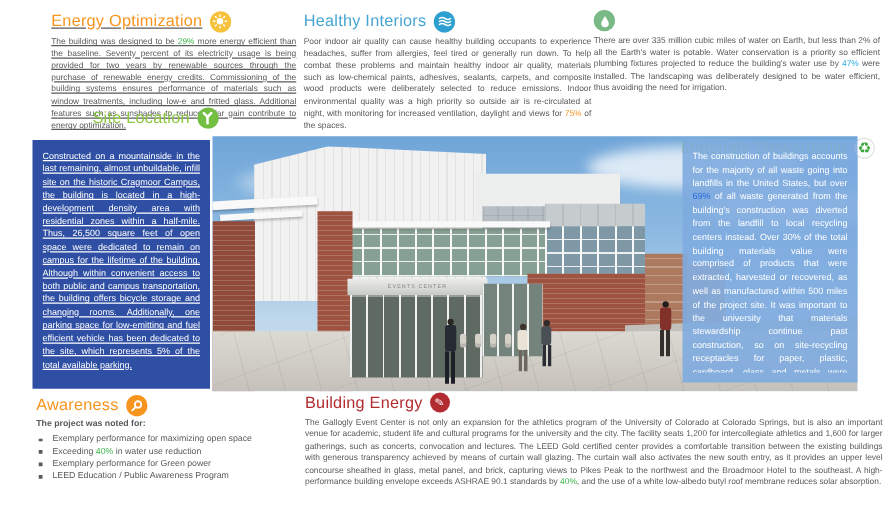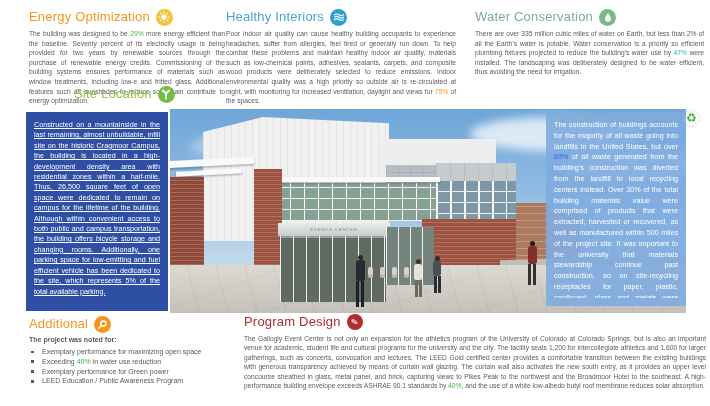--- a/index.html
+++ b/index.html
@@ -14,22 +14,22 @@
   .icn{width:17px;height:17px;border-radius:50%;display:flex;align-items:center;
        justify-content:center;flex:0 0 auto;}
   .icn svg{display:block}
 
   
   .body-p{font-size:6.7px;line-height:9.6px;text-align:justify;margin:0;color:#595A5C;}
   .pct-green{color:#39B54A}.pct-orange{color:#F7941E}.pct-blue{color:#29ABE2}.pct-dblue{color:#2E6AD8}
 
   
   .col{position:absolute;top:8px;}
-  .col-energy{left:29px;width:196px;}
-  .col-healthy{left:226px;width:230px;}
+  .col-energy{left:41px;width:196px;text-decoration:underline;}
+  .col-healthy{left:243px;width:230px;}
   .col-water{left:475px;width:229px;}
 
   
   .site-heading{position:absolute;left:29px;top:85px;margin-left:45px;}
   .mat-heading{position:absolute;left:545px;top:109px;}
   .blue-box{position:absolute;left:26px;top:112px;width:142px;height:199px;
             background:#2E4FA3;padding:8px 8px;box-sizing:border-box;}
   .blue-box p{font-size:7.2px;line-height:10.4px;color:#fff;text-align:justify;margin:0;overflow:hidden;height:183px;text-decoration:underline;}
   .mat-box{position:absolute;left:546px;top:112px;width:140px;height:194px;
            background:rgba(126,171,223,.9);padding:8px 8px;box-sizing:border-box;}
@@ -134,21 +134,20 @@
               <path d="M1.5 8.6 Q3.5 7 6 8.6 T10.5 8.6"></path>
             </g>
           </svg>
       </span>
     </h2>
     <p class="body-p"><span>Poor indoor air quality can cause healthy building occupants to experience headaches, suffer from allergies, feel tired or generally run down. To help combat these problems and maintain healthy indoor air quality, materials such as low-chemical paints, adhesives, sealants, carpets, and composite wood products were deliberately selected to reduce emissions. Indoor environmental quality was a high priority so outside air is re-circulated at night, with monitoring for increased ventilation, daylight and views for </span><span class="pct-orange">75%</span><span> of the spaces.</span></p>
   </div>
 
   <div class="col col-water">
     <h2 class="sec-h h-teal">
-      <span>Water Conservation</span>
       <span class="icn" style="background:#79B985">
         <svg width="12" height="12" viewBox="0 0 20 20">
             <path d="M10 3 C13 8 15 10.5 15 13 a5 5 0 0 1 -10 0 C5 10.5 7 8 10 3Z" fill="#fff"></path>
           </svg>
       </span>
     </h2>
     <p class="body-p"><span>There are over 335 million cubic miles of water on Earth, but less than 2% of all the Earth's water is potable. Water conservation is a priority so efficient plumbing fixtures projected to reduce the building's water use by </span><span class="pct-blue">47%</span><span> were installed. The landscaping was deliberately designed to be water efficient, thus avoiding the need for irrigation.</span></p>
   </div>
 
   <h2 class="sec-h h-green site-heading">
@@ -228,42 +227,42 @@
       <span style="color:#3FA63C;font-size:12px;line-height:1">♻</span>
     </span>
   </h2>
 
   <div class="mat-box">
     <p><span>The construction of buildings accounts for the majority of all waste going into landfills in the United States,  but over </span><span class="pct-dblue">69%</span><span> of all waste generated from the building's construction was diverted from the landfill to local recycling centers instead. Over 30% of the total building materials value were comprised of products that were extracted, harvested or  recovered, as well as manufactured within 500 miles of the project site.  It was important to the university that materials stewardship continue past construction, so on site-recycling receptacles for paper, plastic, cardboard, glass and metals were installed.</span></p>
   </div>
 
   <div class="innovation">
     <h2 class="sec-h h-orange">
-      <span>Additional</span>
+      <span>Awareness</span>
       <span class="icn" style="background:#F7941E">
         <svg width="11" height="11" viewBox="0 0 12 12">
             <g stroke="#fff" stroke-width="1.6" fill="none" stroke-linecap="round">
               <circle cx="7" cy="5" r="2.8"></circle>
               <line x1="4.7" y1="7.4" x2="2" y2="10.1"></line>
             </g>
           </svg>
       </span>
     </h2>
     <p class="intro">The project was noted for:</p>
     <ul class="bullets">
         <li><span class="b-pre">Exemplary performance for maximizing open space</span><span class="b-hl"></span><span class="b-post"></span></li>
         <li><span class="b-pre">Exceeding </span><span class="b-hl">40%</span><span class="b-post"> in water use reduction</span></li>
         <li><span class="b-pre">Exemplary performance for Green power</span><span class="b-hl"></span><span class="b-post"></span></li>
         <li><span class="b-pre">LEED Education / Public Awareness Program</span><span class="b-hl"></span><span class="b-post"></span></li>
       </ul>
   </div>
 
   <div class="bdesign">
     <h2 class="sec-h h-red">
-      <span>Program Design</span>
+      <span>Building Energy</span>
       <span class="icn" style="background:#B12B30;width:16px;height:16px">
         <span style="color:#fff;font-size:9px;line-height:1;transform:rotate(-10deg)">✎</span>
       </span>
     </h2>
     <p class="body-p"><span>The Gallogly Event Center is not only an expansion for the athletics program of the University of Colorado at Colorado Springs, but is also an important venue for academic, student life and cultural programs for the university and the city. The facility seats 1,200 for intercollegiate athletics and 1,600 for larger gatherings, such as concerts, convocation and lectures. The LEED Gold certified center provides a comfortable transition between the existing buildings with generous transparency achieved by means of curtain wall glazing. The curtain wall also activates the new south entry, as it provides an upper level concourse sheathed in glass, metal panel, and brick, capturing views to Pikes Peak to the northwest and the Broadmoor Hotel to the southeast. A high-performance building envelope exceeds ASHRAE 90.1 standards by </span><span class="pct-green">40%</span><span>, and the use of a white low-albedo butyl roof membrane reduces solar absorption.</span></p>
   </div>
 
 </div>
 
 </body></html>

